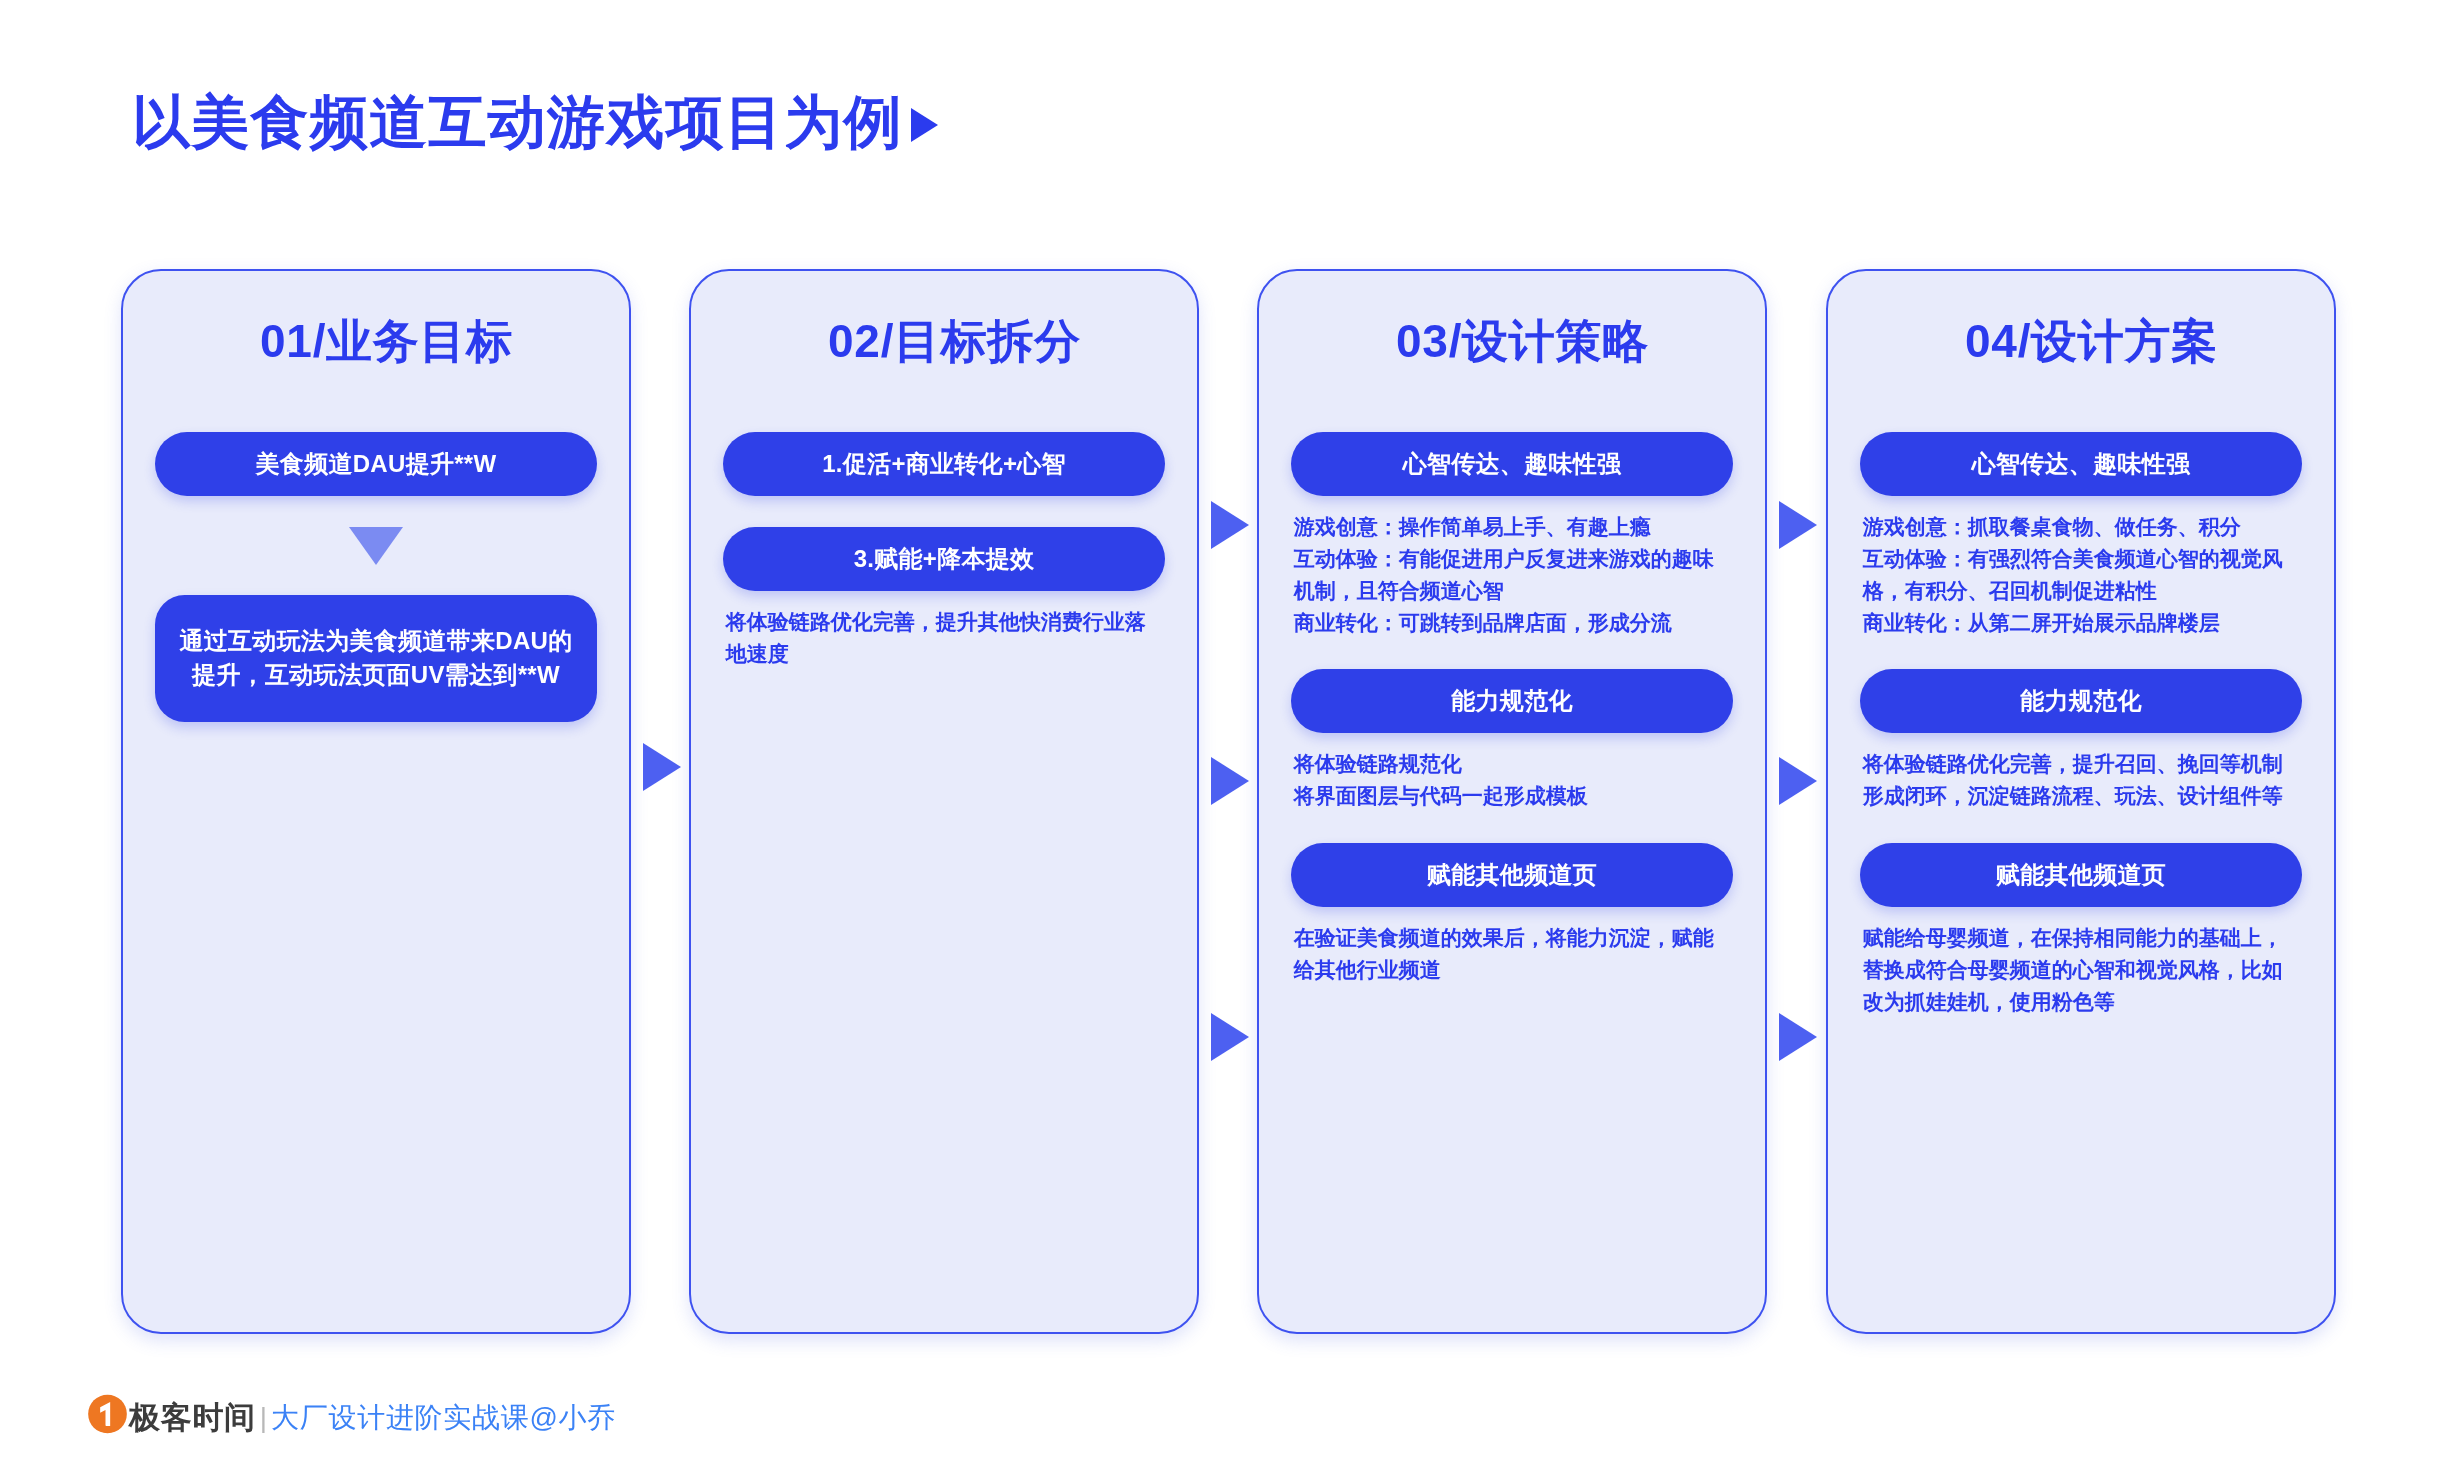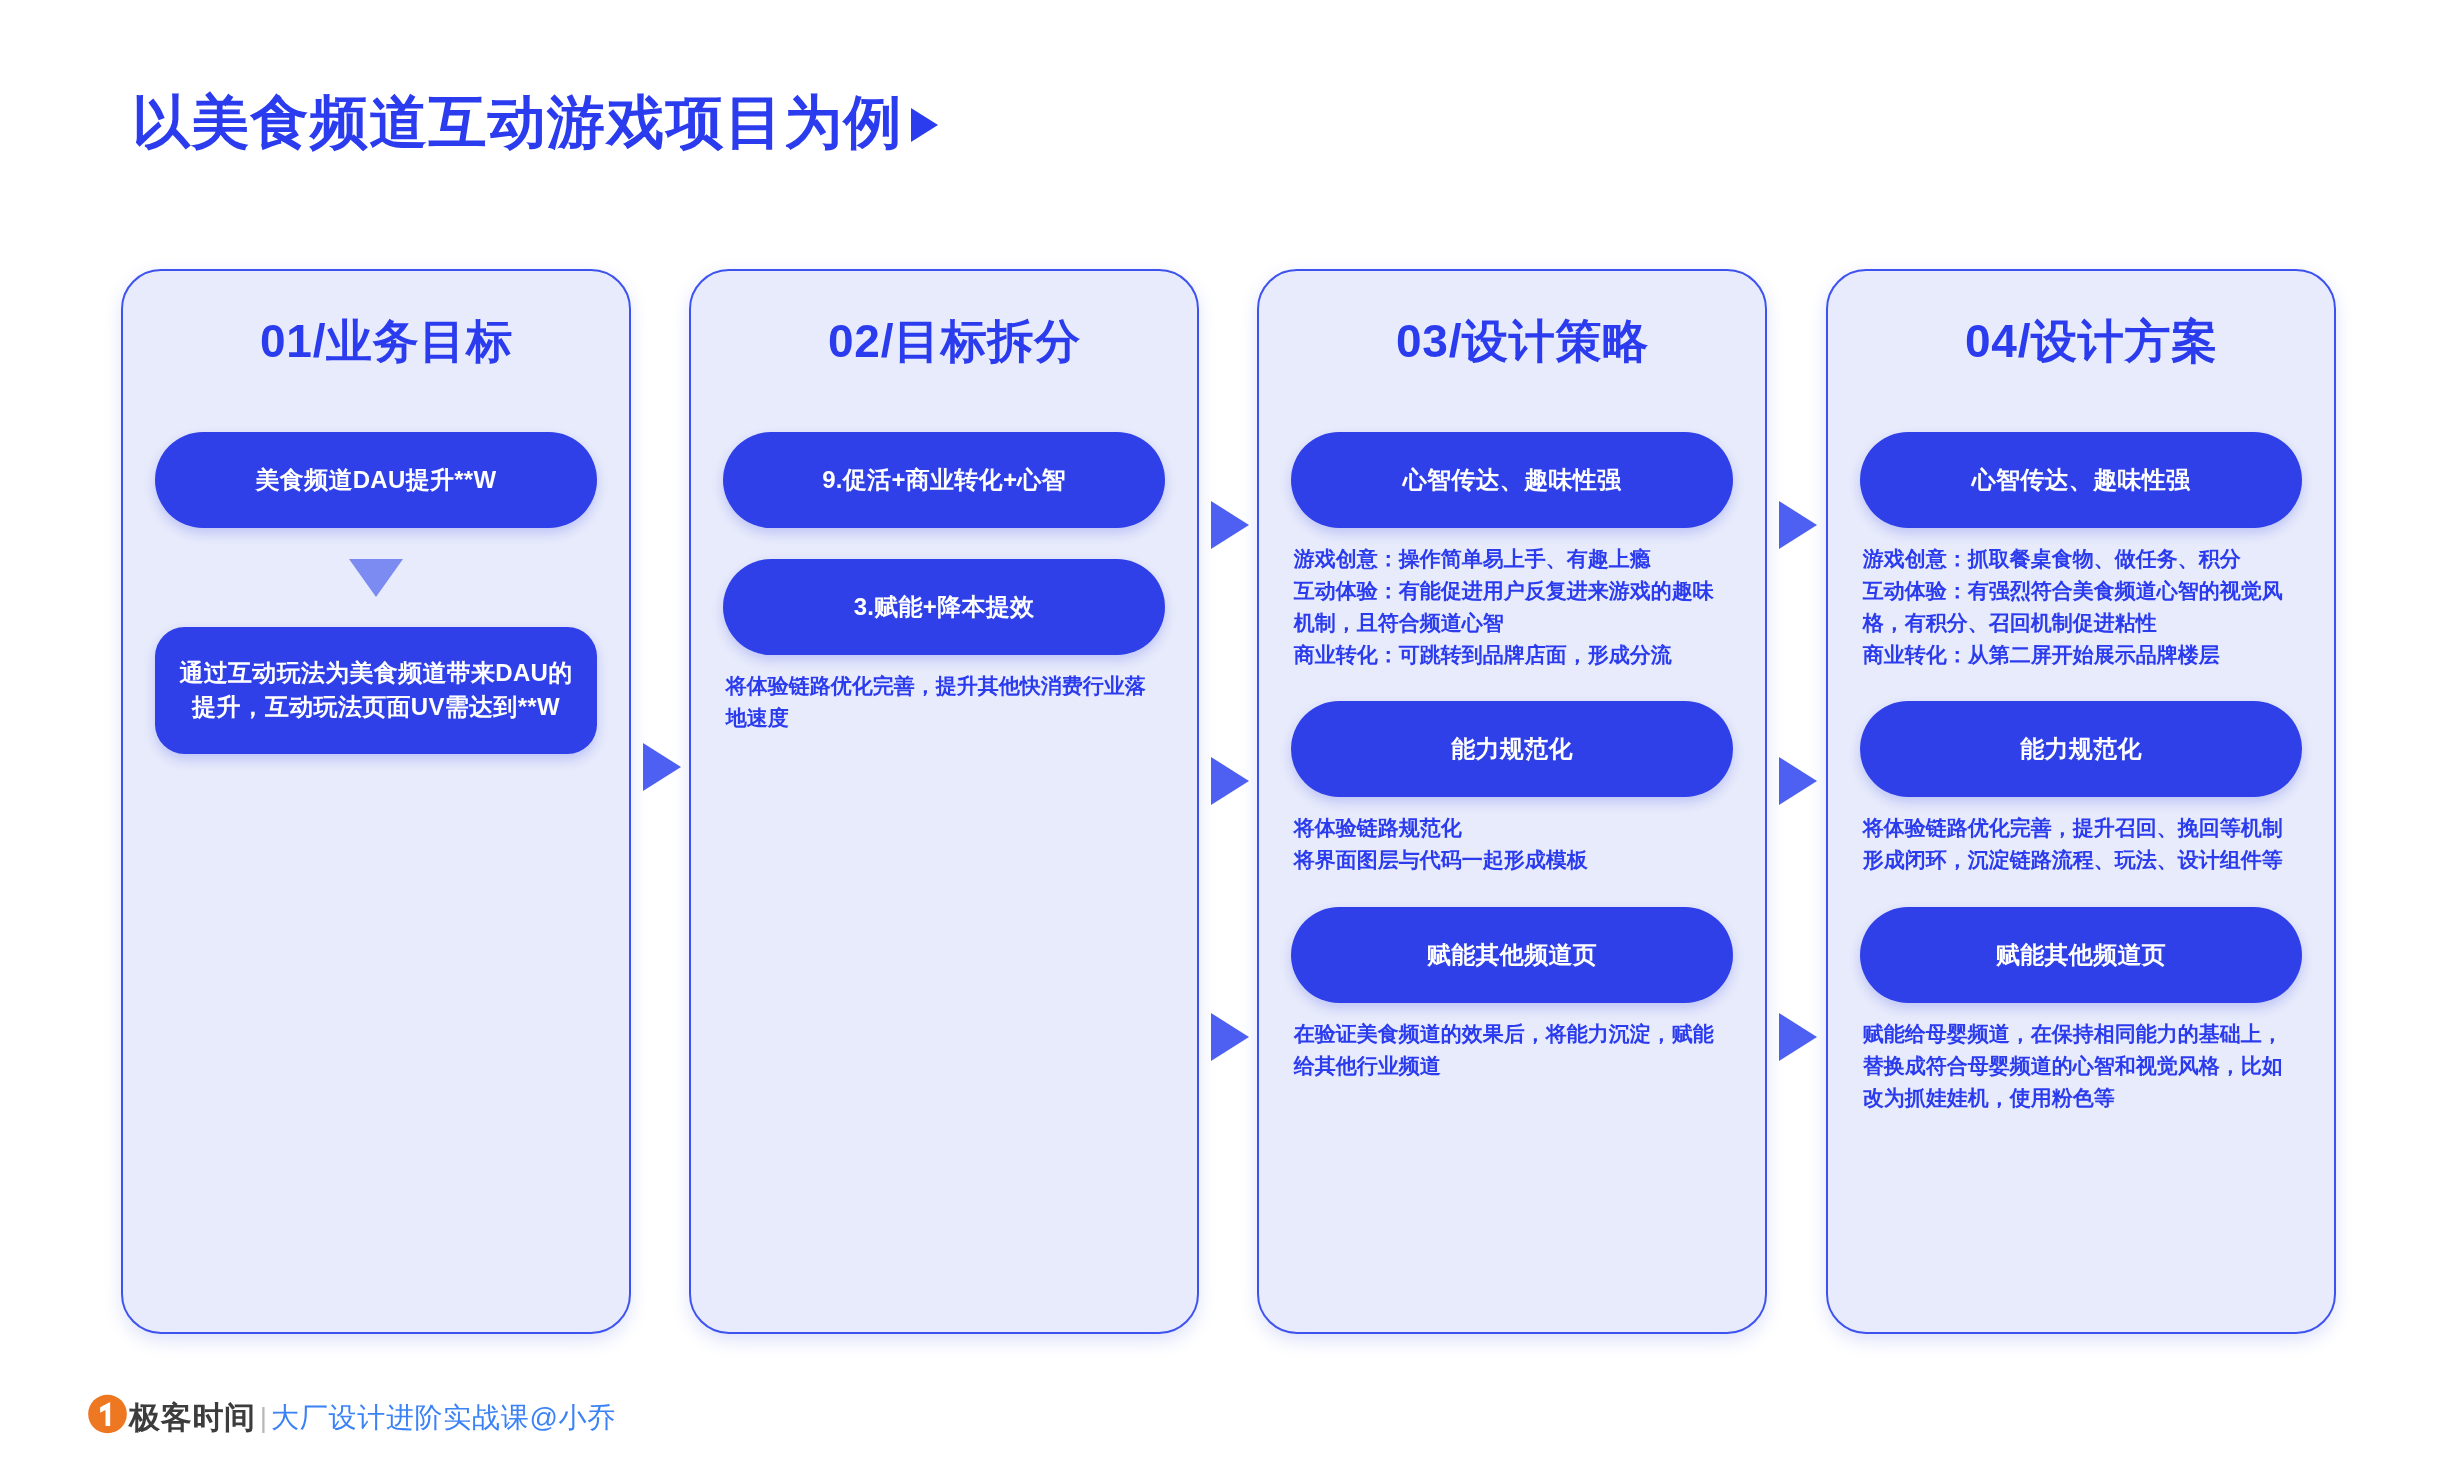--- a/index.html
+++ b/index.html
@@ -74,21 +74,21 @@
   }
 
   
   .pill{
     background:#2F40E8;
     color:#ffffff;
     border-radius:67px;
     font-size:24px;
     font-weight:bold;
     text-align:center;
-    padding:32px 12px;
+    padding:16px 12px;
     letter-spacing:0.3px;
     box-shadow:0 5.4px 12px rgba(47,64,232,0.22);
     white-space:nowrap;
     overflow:hidden;
   }
   .pill.block{
     border-radius:29.6px;
     white-space:normal;
     line-height:1.45;
     padding:29px 20px;
@@ -177,21 +177,21 @@
       <div class="group">
         <div class="pill block">通过互动玩法为美食频道带来DAU的提升，互动玩法页面UV需达到**W</div>
       </div>
     </div>
   </div>
 
   <div class="card c2">
     <div class="card-title">02/目标拆分</div>
     <div class="card-body">
       <div class="group">
-        <div class="pill">9.促活+商业转化+心智</div>
+        <div class="pill">1.促活+商业转化+心智</div>
       </div>
       <div class="group">
         <div class="pill">3.赋能+降本提效</div>
         <div class="desc">将体验链路优化完善，提升其他快消费行业落地速度</div>
       </div>
     </div>
   </div>
 
   <div class="card c3">
     <div class="card-title">03/设计策略</div>

